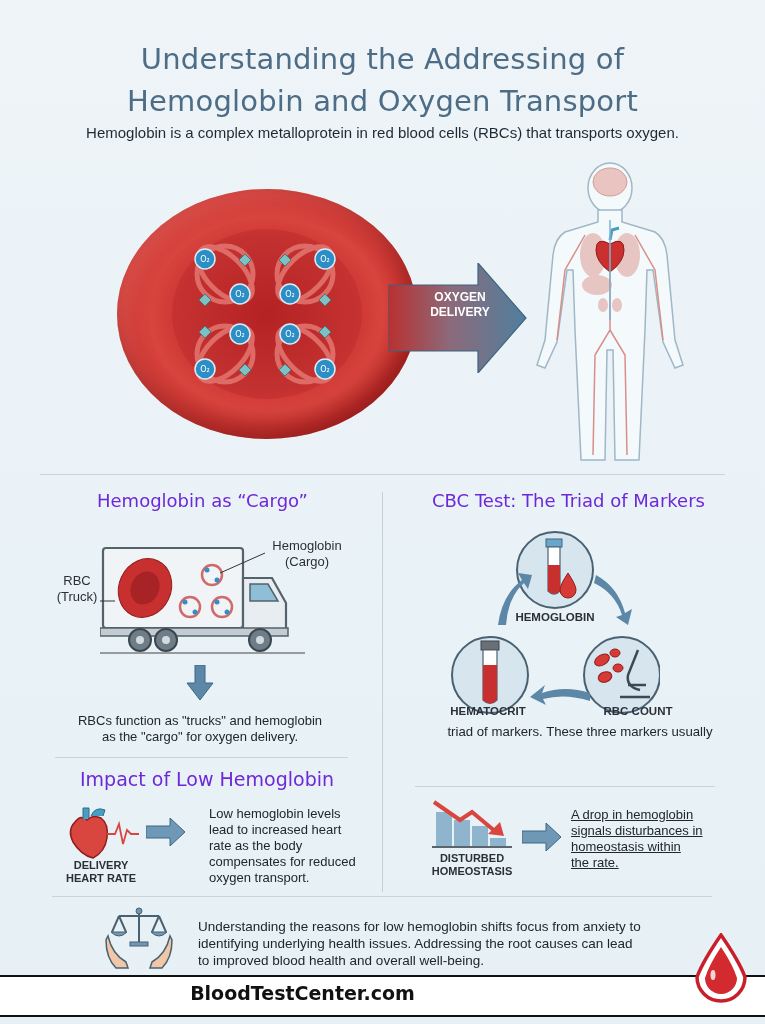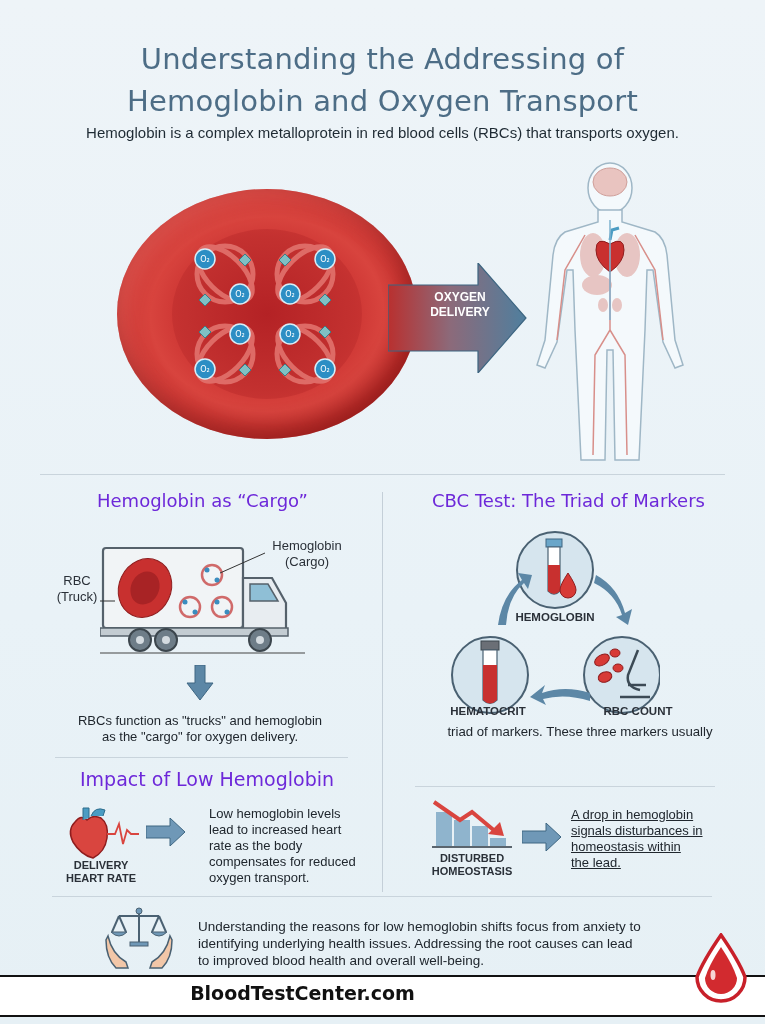--- a/index.html
+++ b/index.html
@@ -312,21 +312,21 @@
   <div>DISTURBED</div>
   <div>HOMEOSTASIS</div>
 </div>
 <svg class="icon-box" style="left:522px; top:823px; width:40px; height:28px;" viewBox="0 0 40 28">
   <path d="M0 8 L24 8 L24 0 L39 14 L24 28 L24 20 L0 20 Z" fill="#6f98b7" stroke="#3e6682"></path>
 </svg>
 <div class="para" style="left:571px; top:807px; width:180px;text-decoration:underline;">
   <div>A drop in hemoglobin</div>
   <div>signals disturbances in</div>
   <div>homeostasis within</div>
-  <div>the lead.</div>
+  <div>the rate.</div>
 </div>
 
 <div class="hr" style="left:52px; top:896px; width:660px;"></div>
 
 <div class="icon-box" style="left:104px; top:906px; width:70px; height:64px;">
   <svg viewBox="0 0 70 64">
     <g stroke="#4a6172" stroke-width="2" fill="none">
       <line x1="35" y1="4" x2="35" y2="36"></line>
         <line x1="15" y1="10" x2="55" y2="10"></line>
       <line x1="15" y1="10" x2="8" y2="26"></line>

